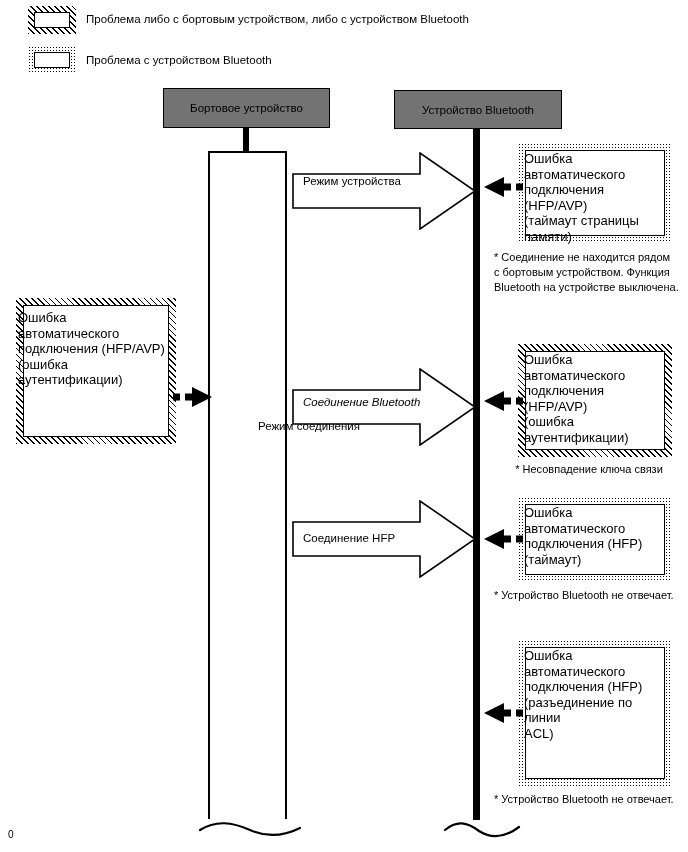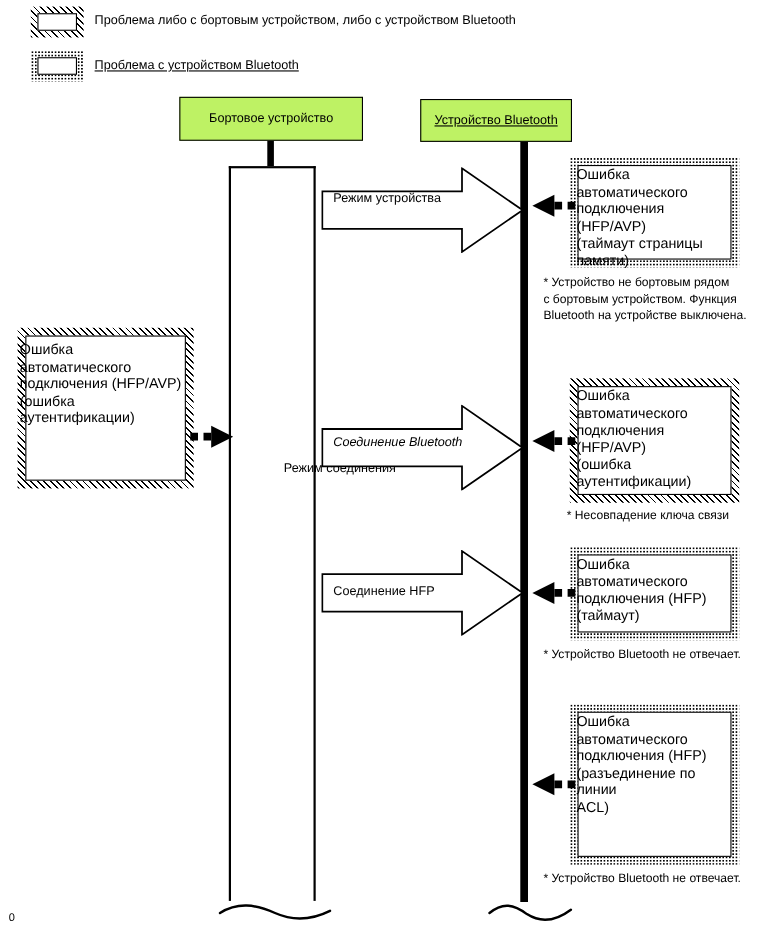--- a/index.html
+++ b/index.html
@@ -46,21 +46,21 @@
     position: absolute;
     font-size: 11.5px;
     line-height: 14px;
     white-space: nowrap;
   }
 
   
   .head-box {
     position: absolute;
     border: 1px solid #000;
-    background: #bef264;
+    background: #737373;
     box-sizing: border-box;
     display: flex;
     align-items: center;
     justify-content: center;
     font-size: 11.5px;
   }
   .stem {
     position: absolute;
     background: #000;
   }
@@ -143,26 +143,26 @@
 <div id="page">
 
   <div class="legend-swatch hatch-border" style="left:28px; top:6px;">
     <div class="inner"></div>
   </div>
   <div class="legend-label" style="left:86px; top:12px;">Проблема либо с бортовым устройством, либо с устройством Bluetooth</div>
 
   <div class="legend-swatch dot-border" style="left:28px; top:46px;">
     <div class="inner"></div>
   </div>
-  <div class="legend-label" style="left:86px; top:53px;text-decoration:underline;">Проблема с устройством Bluetooth</div>
+  <div class="legend-label" style="left:86px; top:53px;">Проблема с устройством Bluetooth</div>
 
   <div class="head-box" style="left:163px; top:88px; width:167px; height:40px;">Бортовое устройство</div>
   <div class="stem" style="left:243px; top:128px; width:6px; height:25px;"></div>
 
-  <div class="head-box" style="left:382px; top:90px; width:138px; height:39px;text-decoration:underline;">Устройство Bluetooth</div>
+  <div class="head-box" style="left:394px; top:90px; width:168px; height:39px;">Устройство Bluetooth</div>
 
   <div class="lifeline-col" style="left:208px; top:151px; width:79px; height:668px;"></div>
   <div class="lifeline-label" style="left:214px; top:419px;padding-left:44px;">Режим
 соединения</div>
 
   <div class="break-wave" style="left:198px; top:806px;">
     <svg width="104" height="34" viewBox="0 0 104 34">
       <path d="M2 24 C 18 14, 34 16, 52 24 C 70 32, 86 30, 102 22" fill="none" stroke="#000" stroke-width="2.2" stroke-linecap="round"></path>
     </svg>
   </div>
@@ -215,21 +215,21 @@
   <div class="err-text" style="left:524px; top:151px; width:146px;">Ошибка автоматического
 подключения (HFP/AVP)
 (таймаут страницы
 памяти)</div>
   <div class="dash-arrow" style="left:478px; top:174px;">
     <svg width="46" height="26" viewBox="0 0 46 26">
       <line x1="45" y1="13" x2="24" y2="13" stroke="#000" stroke-width="7" stroke-dasharray="7 5"></line>
       <path d="M26 3 L6 13 L26 23 Z" fill="#000"></path>
     </svg>
   </div>
-  <div class="note" style="left:494px; top:250px; width:190px;">* Устройство не бортовым рядом
+  <div class="note" style="left:494px; top:250px; width:190px;">* Соединение не находится рядом
 с бортовым устройством. Функция
 Bluetooth на устройстве выключена.</div>
 
   <div class="err-box hatch-border" style="left:518px; top:344px; width:154px; height:113px;">
     <div class="inner"></div>
   </div>
   <div class="err-text" style="left:524px; top:352px; width:146px;">Ошибка автоматического
 подключения (HFP/AVP)
 (ошибка аутентификации)</div>
   <div class="dash-arrow" style="left:478px; top:388px;">

